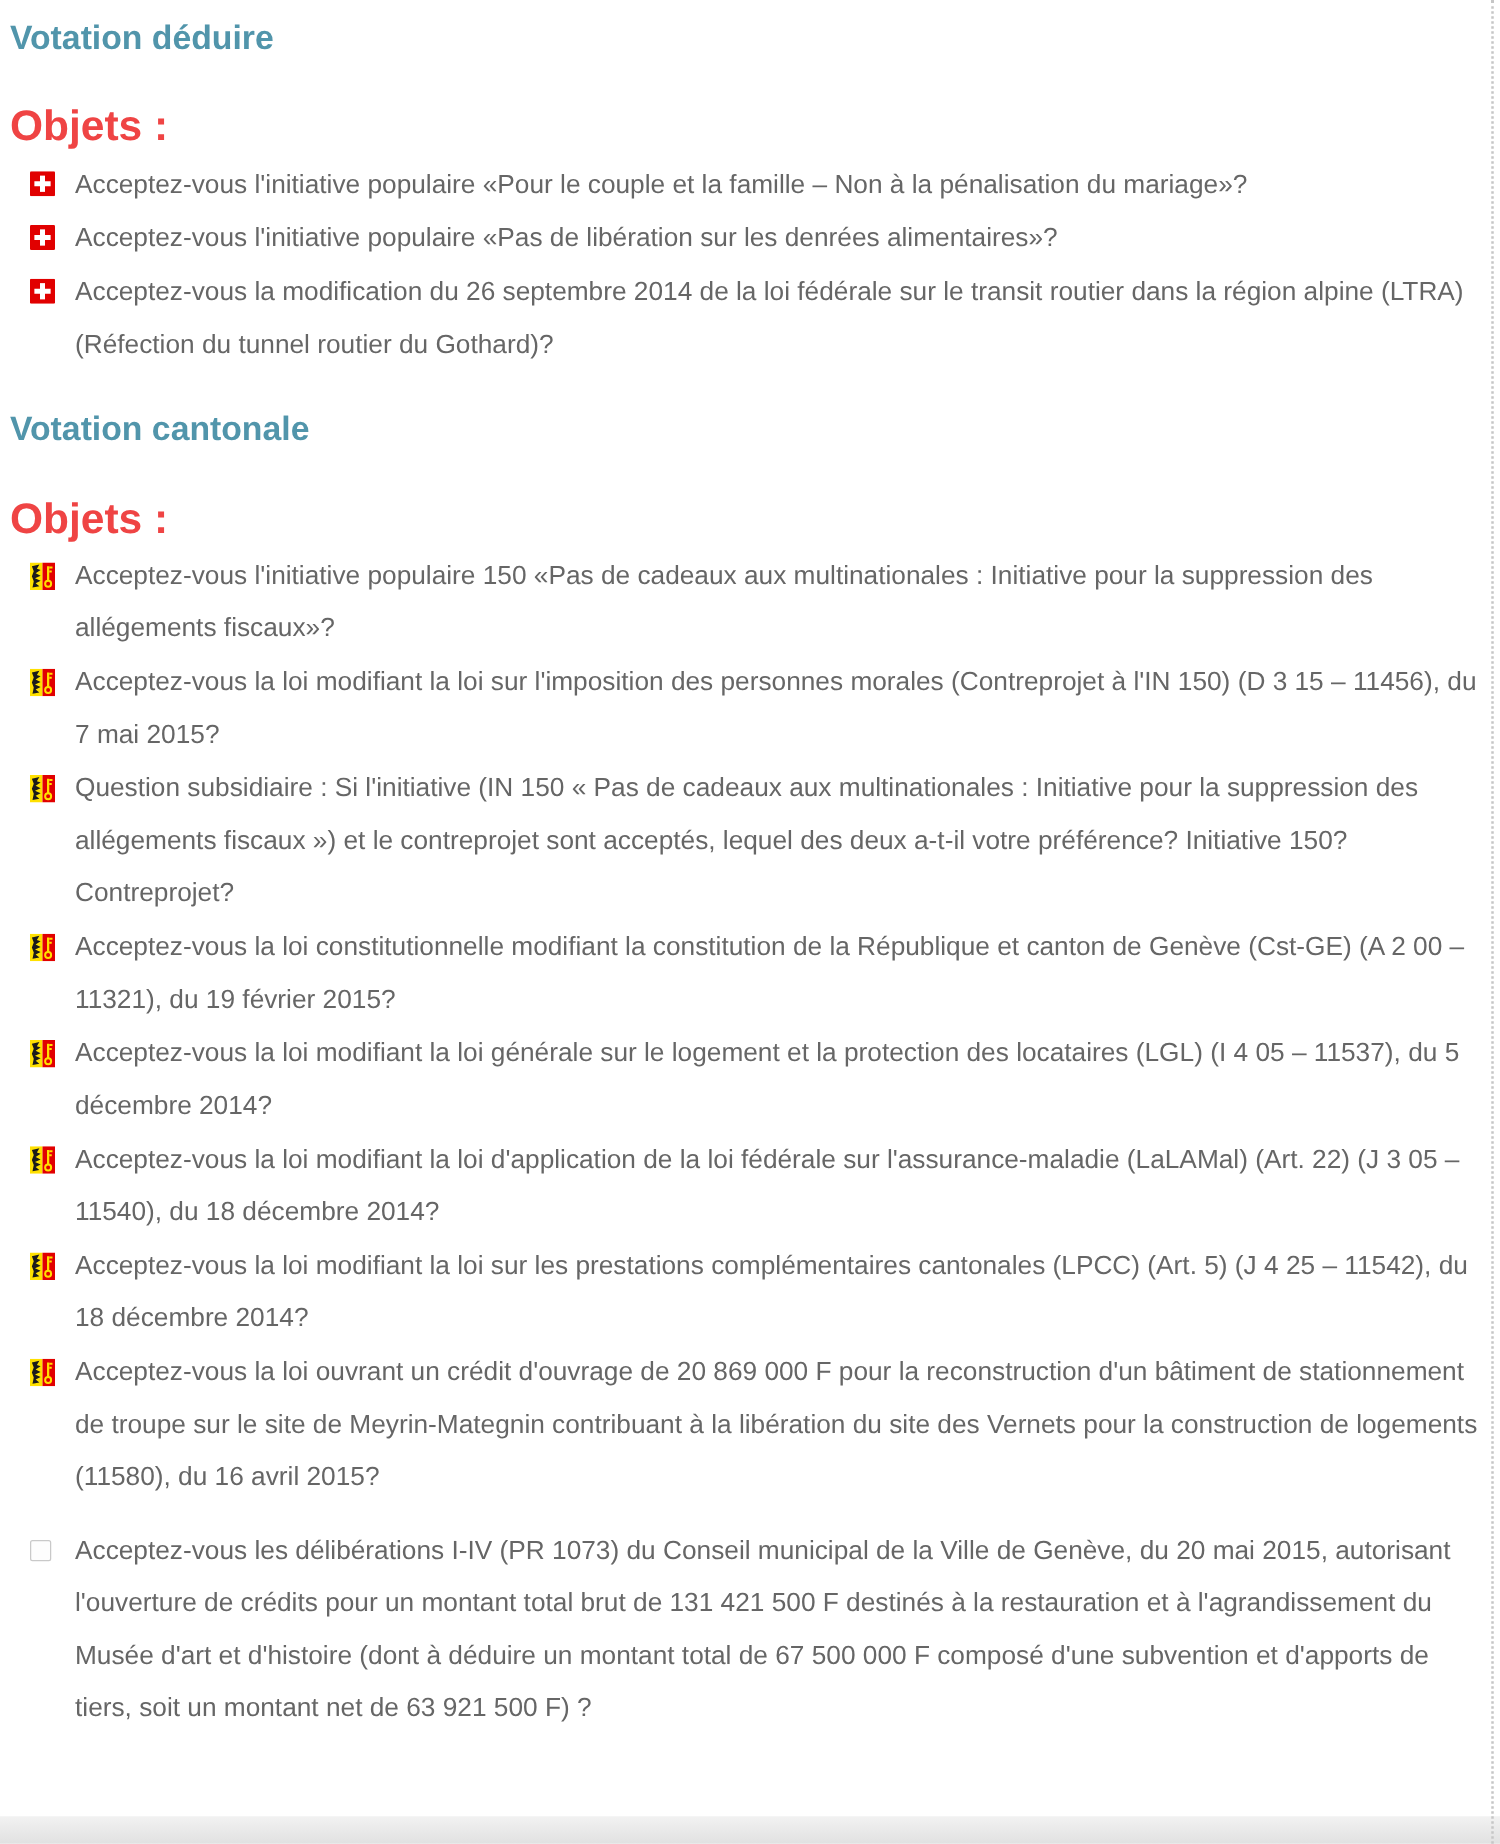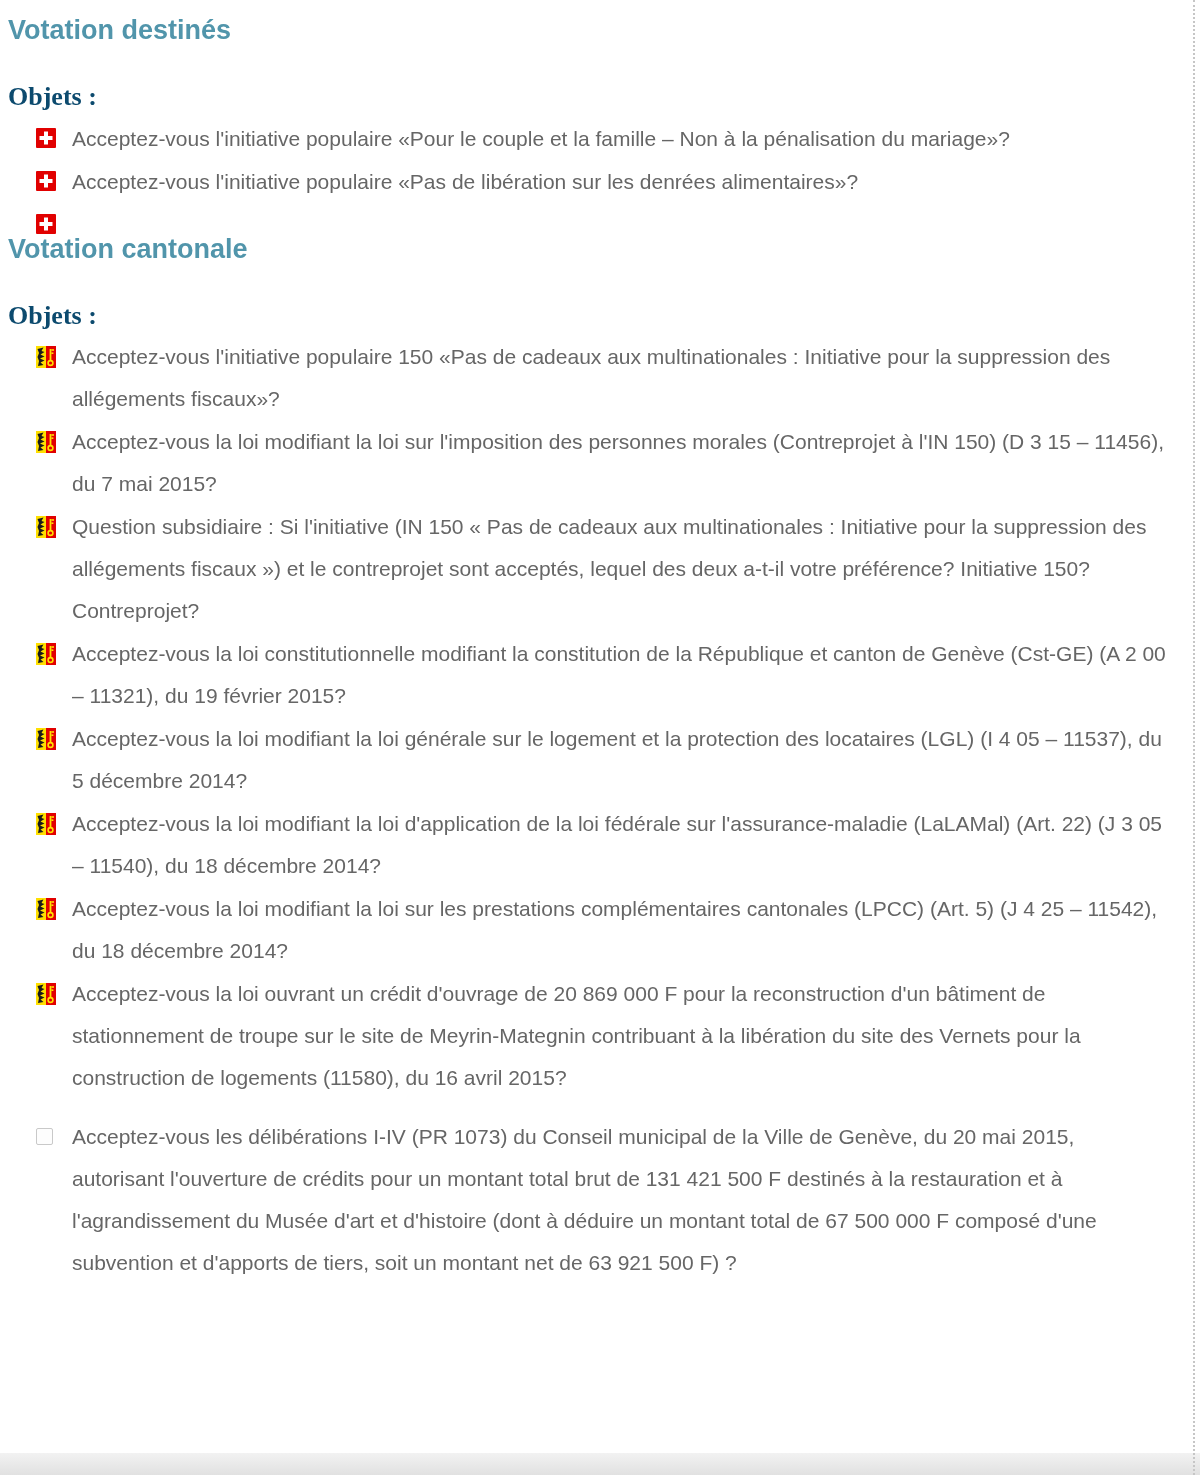--- a/index.html
+++ b/index.html
@@ -17,41 +17,40 @@
   }
   .section-title {
     font-size: 27px;
     font-weight: bold;
     color: #5195ab;
     line-height: 1.2;
     margin: 30px 0 0 0;
   }
   .section:first-child .section-title { margin-top: 6px; }
   .objets-label {
-    font-size: 26px;
+    font-size: 34px;
     font-weight: bold;
-    color: #0c4a6e;
+    color: #ef4444;
     line-height: 1.2;
     margin: 35px 0 5px 0;
-    font-family: Liberation Serif, serif;
   }
   ul.object-list {
     list-style: none;
     margin: 0;
     padding: 0;
   }
   .section-ville ul.object-list { margin-top: 17px; }
   ul.object-list li {
     position: relative;
     padding-left: 52px;
     padding-right: 2px;
     font-size: 21px;
     line-height: 42px;
     color: #666666;
-    margin: 1px 12px;
+    margin: 1px 0;
   }
   .bullet {
     position: absolute;
     left: 16px;
     top: 10px;
     display: inline-block;
   }
   .bullet svg { display: block; }
   .checkbox-bullet {
     width: 17px;
@@ -79,21 +78,21 @@
     background: linear-gradient(to bottom, #f2f2f2, #e1e1e1);
     z-index: 2;
   }
 </style>
 </head>
 <body>
 
 <div class="page">
 
   <div class="section">
-    <h2 class="section-title">Votation destinés</h2>
+    <h2 class="section-title">Votation déduire</h2>
     <h3 class="objets-label">Objets :</h3>
     <ul class="object-list">
       <li>
         <span class="bullet">
             <svg width="20" height="20" viewBox="0 0 20 20">
               <rect width="20" height="20" rx="1" fill="#e10000"></rect>
               <rect x="8" y="3.5" width="4" height="13" fill="#ffffff"></rect>
               <rect x="3.5" y="8" width="13" height="4" fill="#ffffff"></rect>
             </svg>
           </span>
@@ -110,20 +109,21 @@
         <span>Acceptez-vous l'initiative populaire «Pas de libération sur les denrées alimentaires»?</span>
       </li>
       <li>
         <span class="bullet">
             <svg width="20" height="20" viewBox="0 0 20 20">
               <rect width="20" height="20" rx="1" fill="#e10000"></rect>
               <rect x="8" y="3.5" width="4" height="13" fill="#ffffff"></rect>
               <rect x="3.5" y="8" width="13" height="4" fill="#ffffff"></rect>
             </svg>
           </span>
+        <span>Acceptez-vous la modification du 26 septembre 2014 de la loi fédérale sur le transit routier dans la région alpine (LTRA) (Réfection du tunnel routier du Gothard)?</span>
       </li>
     </ul>
   </div>
 
   <div class="section">
     <h2 class="section-title">Votation cantonale</h2>
     <h3 class="objets-label">Objets :</h3>
     <ul class="object-list">
       <li>
         <span class="bullet">

